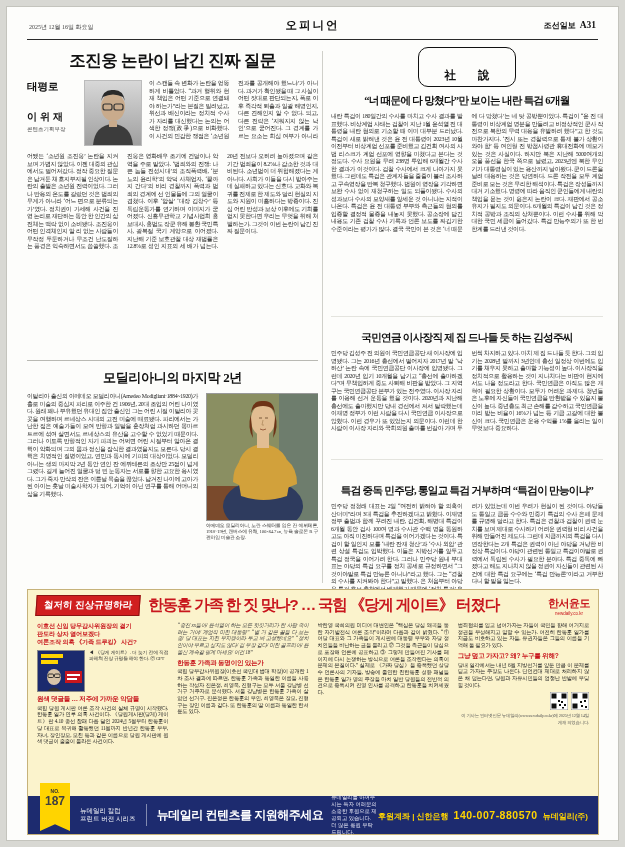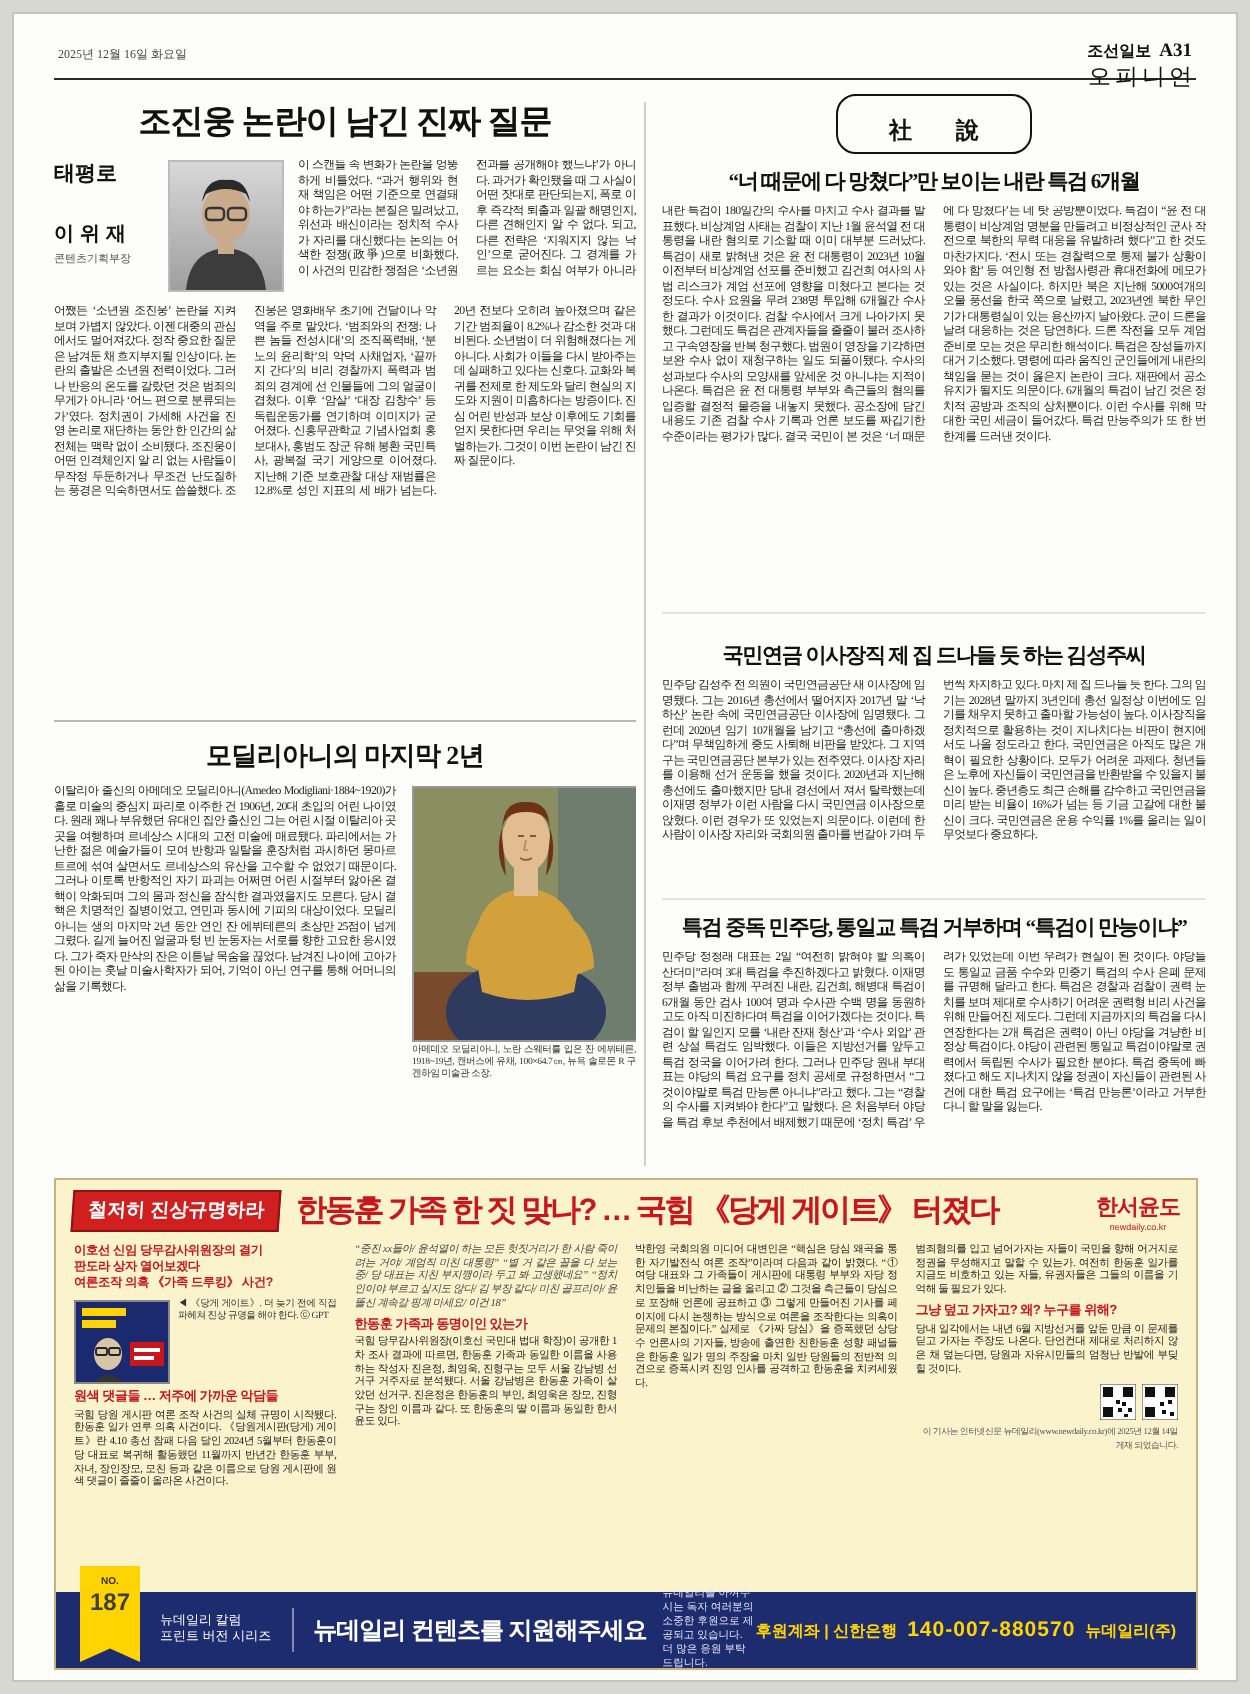--- a/index.html
+++ b/index.html
@@ -3,21 +3,21 @@
 <meta charset="utf-8">
 <style>
   html,body{margin:0;padding:0;}
   body{width:625px;height:847px;background:#d8d8d3;position:relative;
        font-family:"Liberation Serif", serif;-webkit-font-smoothing:antialiased;}
   .sheet{position:absolute;inset:6px;background:#fdfdfb;border:1px solid #c4c4bd;overflow:hidden;}
 
   
   .masthead{position:absolute;top:8px;left:20px;right:20px;height:24px;border-bottom:1.5px solid #2a2a2a;}
   .mh-date{position:absolute;left:2px;top:8px;font-size:6px;color:#444;letter-spacing:0;}
-  .mh-section{position:absolute;left:0;right:0;top:16px;text-align:right;font-size:11.5px;font-weight:normal;color:#111;letter-spacing:2px;}
+  .mh-section{position:absolute;left:0;right:0;top:3px;text-align:center;font-size:11.5px;font-weight:bold;color:#111;letter-spacing:2px;}
   .mh-paper{position:absolute;right:2px;top:5px;font-size:8px;font-weight:bold;color:#111;text-align:center;}
   .mh-paper b{font-size:9.5px;margin-left:4px;}
 
   
   .np{font-size:5.9px;line-height:7.5px;text-align:justify;color:#1c1c1c;
       letter-spacing:-0.3px;word-break:break-all;}
   .cols2{column-count:2;column-gap:9px;}
   .cols3{column-count:3;column-gap:9px;}
 
   
@@ -40,29 +40,29 @@
   .art-body{height:198px;overflow:hidden;}
   .art-fig{float:right;width:112px;margin:0 0 3px 8px;}
   .art-fig svg{display:block;border:1px solid #999;}
   .art-cap{font-size:4.8px;line-height:6px;color:#333;text-align:justify;margin-top:2px;letter-spacing:-0.2px;word-break:break-all;}
   .art-sign{text-align:right;font-size:6.3px;font-weight:bold;color:#111;margin-top:3px;}
 
   
   .right-block{position:absolute;left:324px;top:40px;width:272px;}
   .vdiv{position:absolute;left:315px;top:44px;height:532px;width:0;border-left:1px solid #cfcfc9;}
   .sasol{width:96px;margin:0 auto 7px;border:1.5px solid #111;border-radius:10px;
-         text-align:center;font-size:11.5px;font-weight:bold;color:#111;padding:10px 0 3px;
+         text-align:center;font-size:11.5px;font-weight:bold;color:#111;padding:20px 0 3px;
          letter-spacing:22px;text-indent:22px;}
   .ed-title{text-align:center;font-size:10.6px;font-weight:bold;color:#111;
             letter-spacing:-0.7px;white-space:nowrap;overflow:hidden;margin:2px 0 5px;}
   .ed-body{overflow:hidden;}
   .ed1 .ed-body{height:196px;}
   .ed2{border-top:1px solid #e4e4de;margin-top:7px;padding-top:12px;}
   .ed2 .ed-body{height:102px;}
-  .ed3{border-top:1px solid #e4e4de;margin-top:7px;padding-top:5px;}
+  .ed3{border-top:1px solid #e4e4de;margin-top:7px;padding-top:22px;}
   .ed3 .ed-body{height:128px;}
 
   
   .ad{position:absolute;left:20px;top:582px;width:572px;height:246px;background:#fbf3cc;
       border:1px solid #c6b27a;box-sizing:border-box;font-family:"Liberation Sans",sans-serif;}
   .ad-head{display:flex;align-items:center;gap:8px;padding:5px 8px 2px;}
   .ad-badge{background:#d01f1f;color:#fff;font-weight:bold;font-size:9.5px;padding:3px 7px;
             border:1px solid #8d1212;transform:skewX(-4deg);white-space:nowrap;flex:none;}
   .ad-headline{font-size:15.5px;font-weight:900;color:#c8161d;letter-spacing:-1.2px;white-space:nowrap;}
   .ad-logo{margin-left:auto;text-align:center;flex:none;}

